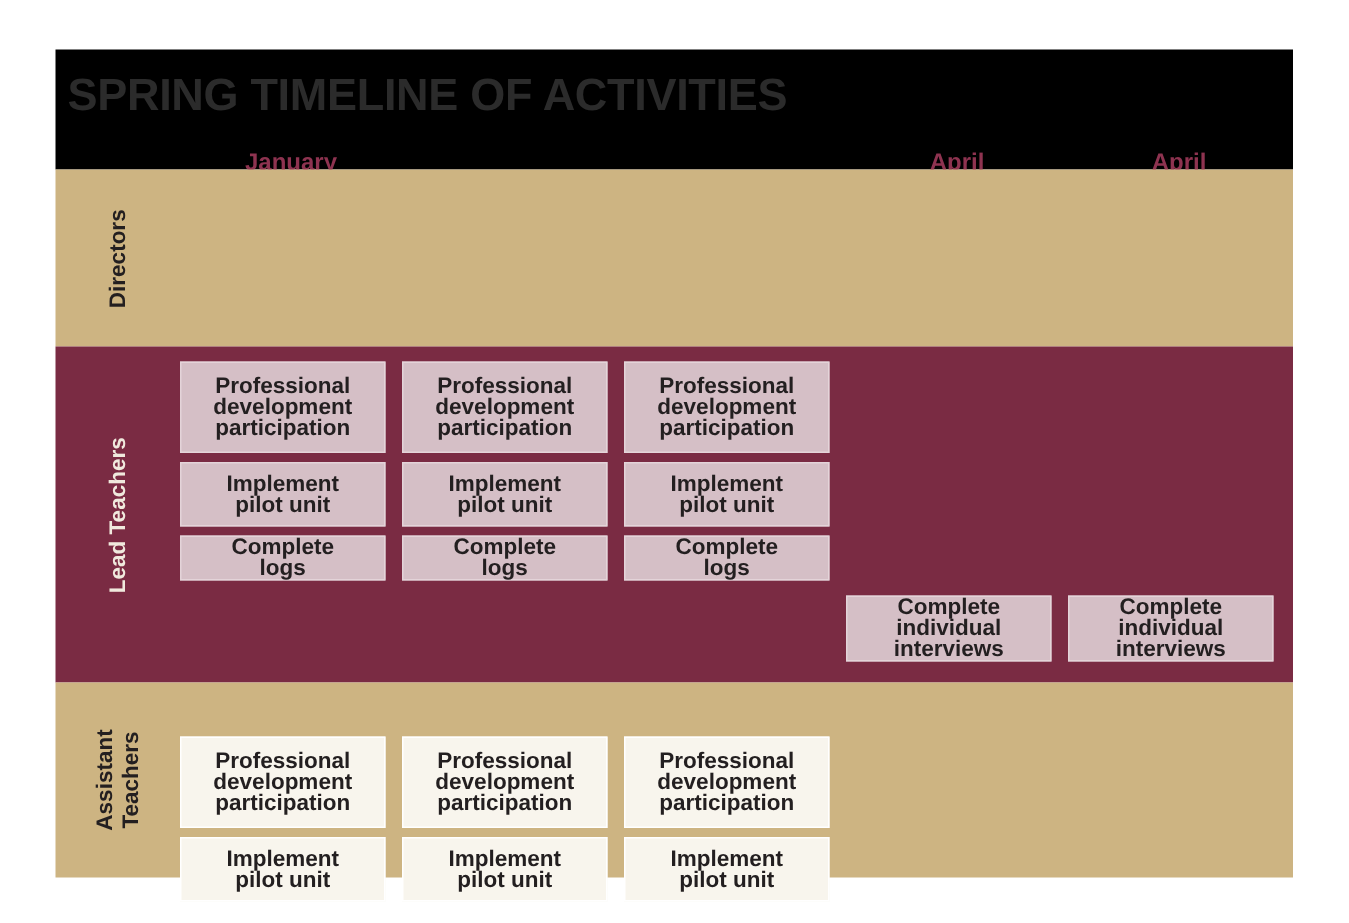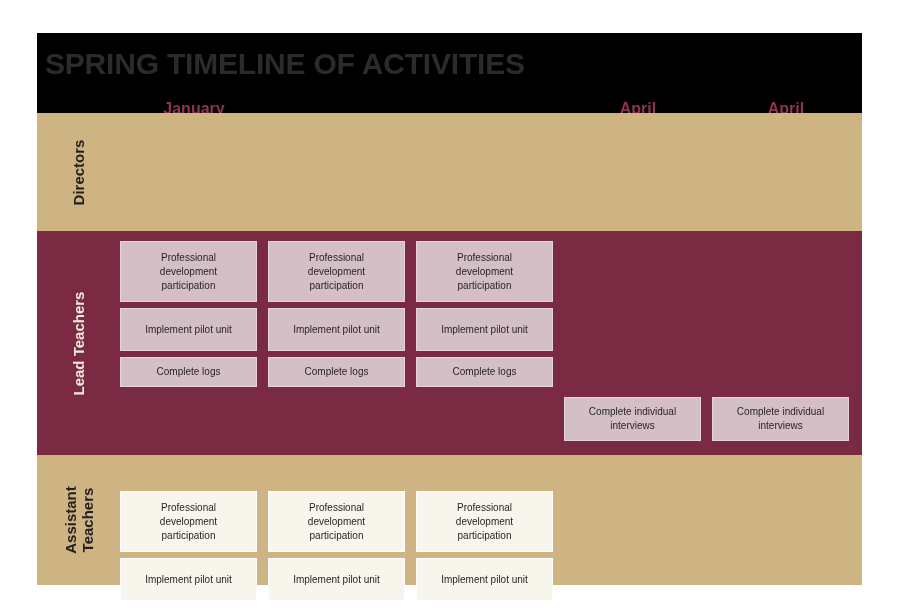--- a/index.html
+++ b/index.html
@@ -85,24 +85,25 @@
   .row-label.ink-light .rl-text { color: #f0e9dd; }
 
   
   .task-box {
     position: absolute;
     box-sizing: border-box;
     display: flex;
     align-items: center;
     justify-content: center;
     text-align: center;
-    font-size: 10px;
+    font-size: 15px;
     line-height: 14px;
     color: #231f20;
     padding: 2px 16px;
+    font-weight: bold;
   }
   .task-box.fill-pink {
     background: #d5bfc6;
     border: 1px solid #e4d4d9;
   }
   .task-box.fill-cream {
     background: #f8f5ed;
     border: 1px solid #ffffff;
   }
 </style>

